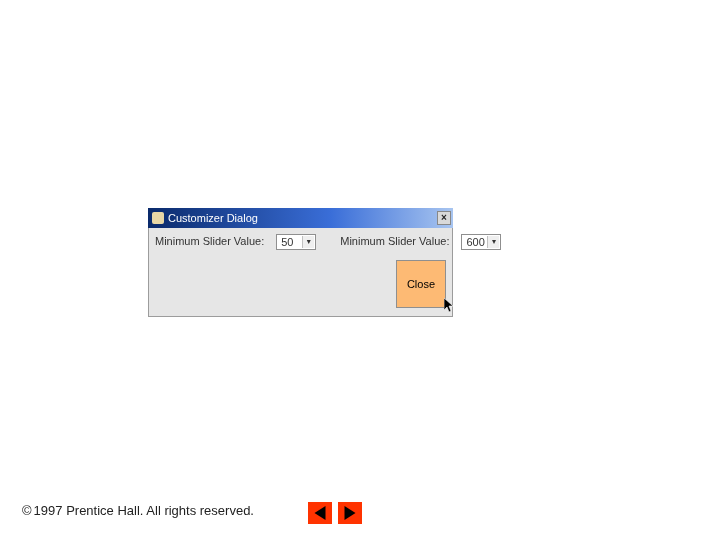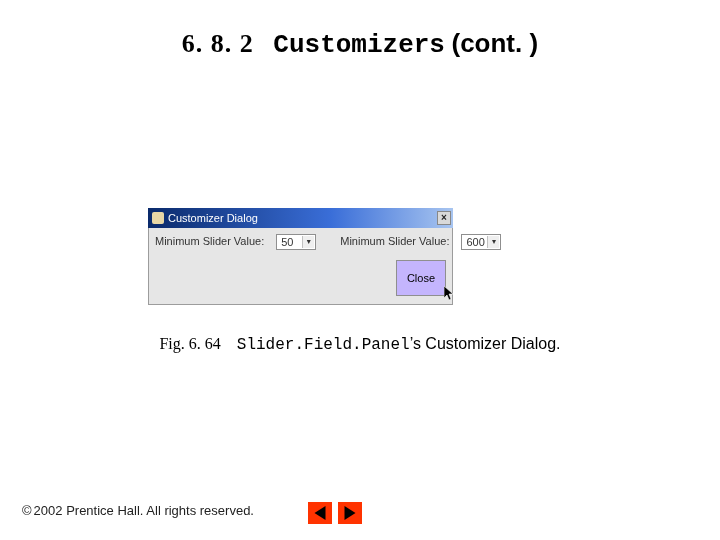--- a/index.html
+++ b/index.html
@@ -34,21 +34,21 @@
     display: inline-flex; align-items: center; justify-content: space-between;
     border: 1px solid #8f8f8f; background: #fff; height: 16px; padding: 0 1px 0 4px;
     font: 11px Arial; min-width: 40px;
   }
   .combo .arrow {
     width: 12px; height: 12px; border-left: 1px solid #c0c0c0; background: #efefef;
     text-align: center; font-size: 8px; line-height: 12px; color: #333;
   }
   .btn-row { display: flex; justify-content: flex-end; margin-top: 10px; }
   .close-btn {
-    border: 1px solid #8f8f8f; background: #c4b5fd; font: 11px Arial; padding: 11px 10px;
+    border: 1px solid #8f8f8f; background: #fdba74; font: 11px Arial; padding: 17px 10px;
   }
   .cursor {
     position: absolute; width: 12px; height: 16px; right: -4px; bottom: 2px; pointer-events: none;
   }
 
   .caption { position: absolute; top: 335px; left: 0; width: 720px; text-align: center; font-size: 16px; }
   .caption .figlabel { }
   .caption .classname { font-family: "Courier New", Courier, monospace; }
   .caption .rest { font-family: Arial, Helvetica, sans-serif; }
 
@@ -63,26 +63,20 @@
     width: 0; height: 0; border-top: 7px solid transparent; border-bottom: 7px solid transparent;
   }
   .nav-arrow.prev::before { border-right: 11px solid #000; }
   .nav-arrow.next::before { border-left: 11px solid #000; }
 </style>
 </head>
 <body>
 
 <div class="slide">
 
-  <div class="heading">
-    <span class="secnum">6. 8. 2</span>
-    &nbsp;
-    <span class="sectitle">Customizers</span>
-    <span class="cont">(cont. )</span>
-  </div>
 
   <div class="dialog-wrap">
     <div class="dialog-titlebar">
       <span class="tb-left">
         <span class="java-icon"></span>
         <span>Customizer Dialog</span>
       </span>
       <span class="tb-close">×</span>
     </div>
     <div class="dialog-body" style="position:relative;">
@@ -101,29 +95,24 @@
       </div>
       <div class="btn-row">
         <button class="close-btn">Close</button>
       </div>
       <svg class="cursor" viewBox="0 0 12 16">
         <polygon points="0,0 0,12 3,9 5,14 7,13 5,8 9,8" fill="#000" stroke="#fff" stroke-width="0.6"></polygon>
       </svg>
     </div>
   </div>
 
-  <div class="caption">
-    <span class="figlabel">Fig. 6. 64</span>
-    &nbsp;&nbsp;
-    <span class="classname">Slider.Field.Panel</span><span class="rest">’s Customizer Dialog.</span>
-  </div>
 
   <div class="footer">
     <span>©</span>
-    <span>2002 Prentice Hall.  All rights reserved.</span>
+    <span>1997 Prentice Hall.  All rights reserved.</span>
   </div>
 
   <div class="nav-arrows">
     <div class="nav-arrow prev"></div>
     <div class="nav-arrow next"></div>
   </div>
 
 </div>
 
 </body></html>

